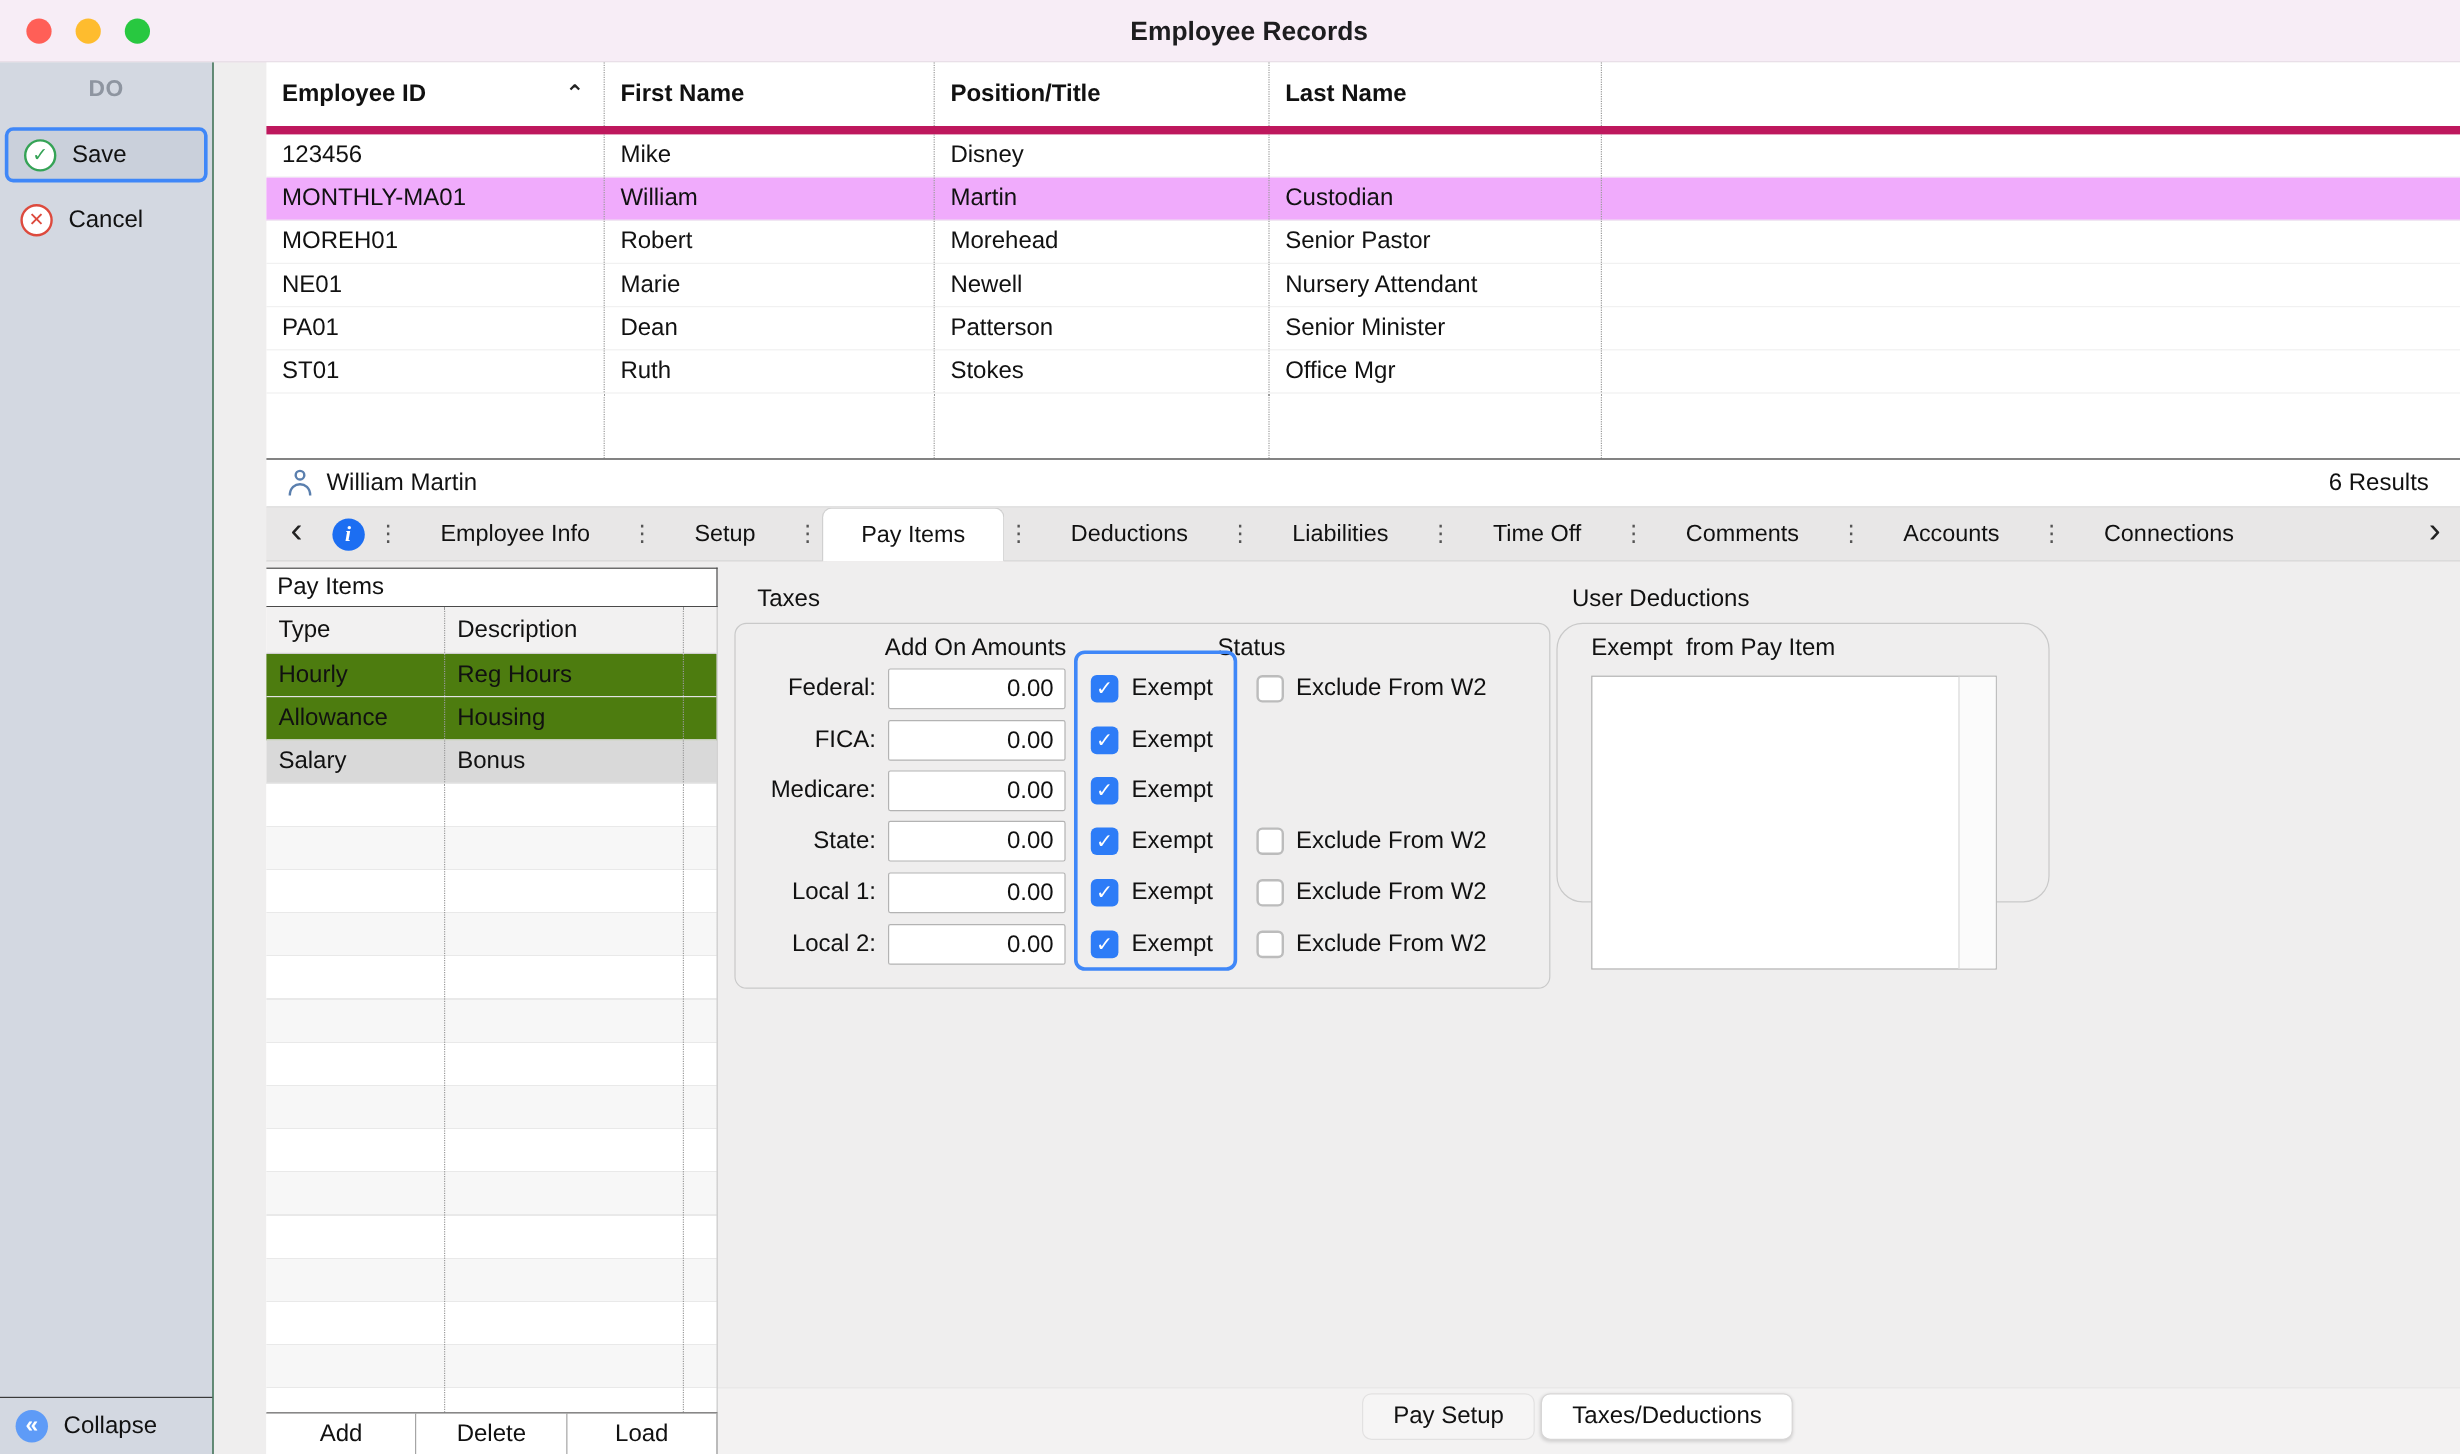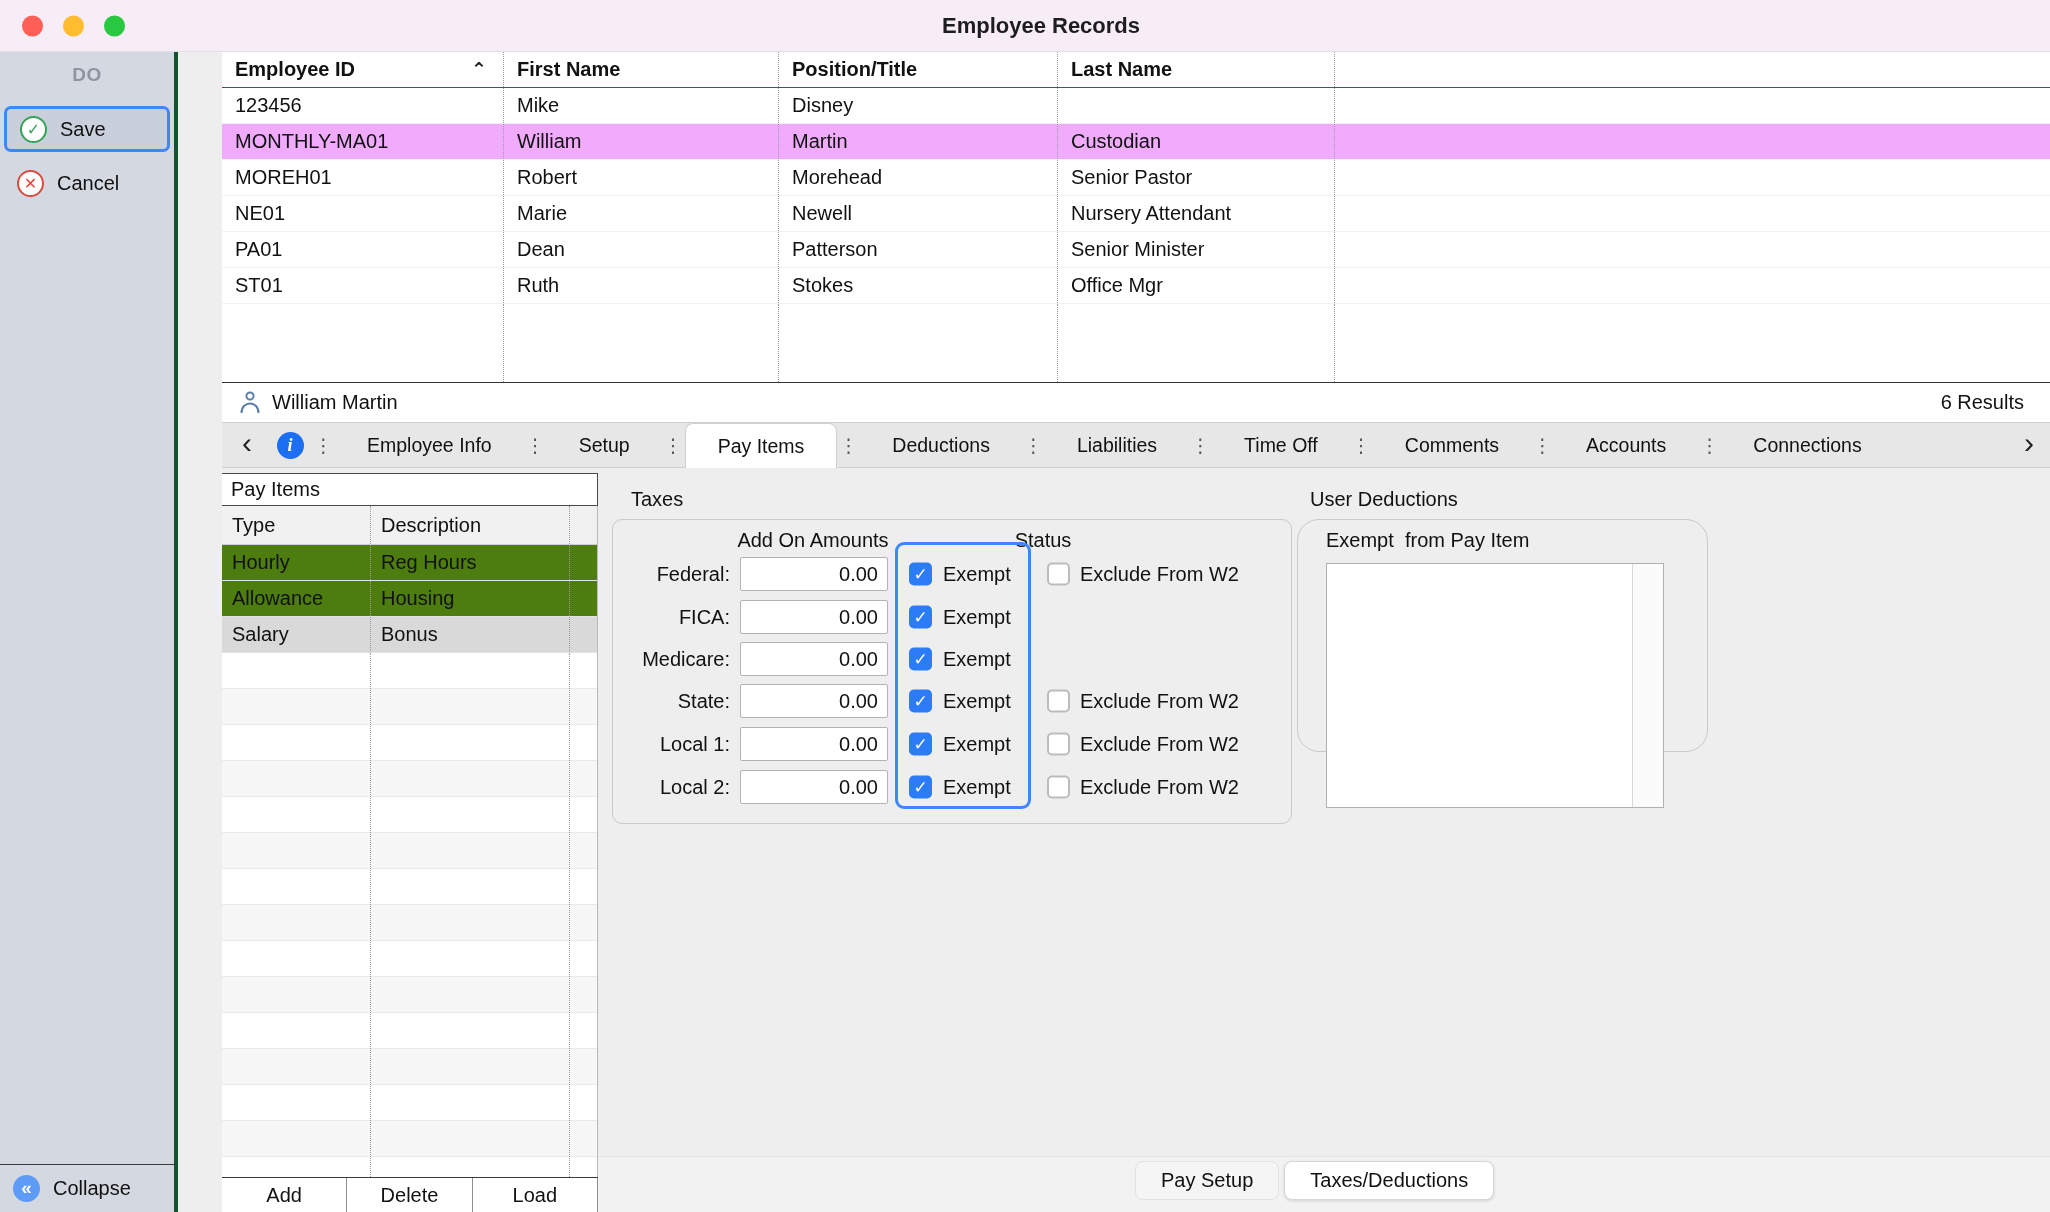--- a/index.html
+++ b/index.html
@@ -16,41 +16,41 @@
     display:flex; align-items:center; justify-content:center;padding-left:32px; }
   .title { font-weight:bold; font-size:22px; color:#1d1d1f; }
   .traffic { position:absolute; left:22px; top:50%; transform:translateY(-50%); display:flex; gap:20px; }
   .light { width:21px; height:21px; border-radius:50%; }
   .light.red { background:#ff5f57; }
   .light.yellow { background:#febc2e; }
   .light.green { background:#28c840; }
 
   
   .sidebar { position:absolute; left:0; top:52px; bottom:0; width:178px;
-    background:#d3d8e1; border-right:4px solid #14532d; }
+    background:#d3d8e1; border-right:1px solid #14532d; }
   .do-header { margin-top:12px; text-align:center; font-weight:bold;
     color:#8e95a0; font-size:19px; letter-spacing:.5px; }
   .side-item { position:absolute; left:4px; right:4px; height:46px;
     display:flex; align-items:center; gap:13px; padding-left:13px; font-size:20px; }
   .side-item.save { top:54px; background:#cad0db; border:3px solid #3f87f8; border-radius:7px; }
   .side-item.cancel { top:108px; }
   .round-icon { width:27px; height:27px; border-radius:50%; background:#fff; flex:0 0 auto;
     display:flex; align-items:center; justify-content:center; font-size:16px; font-weight:bold; }
   .icon-save-ring { border:2px solid #35a356; color:#35a356; }
   .icon-cancel-ring { border:2px solid #dd4a3d; color:#dd4a3d; }
   .collapse { position:absolute; left:0; right:0; bottom:0; height:48px;
     border-top:1px solid #3a3a3a; display:flex; align-items:center; gap:13px; padding-left:13px; }
   .icon-collapse { width:27px; height:27px; border-radius:50%; background:#5e9bf7; color:#fff;
     display:flex; align-items:center; justify-content:center; font-size:19px; font-weight:bold; line-height:1; padding-bottom:3px; }
 
   
   .emp-table { position:absolute; left:222px; top:52px; right:0; height:330px;
     background:#fff; display:flex; flex-direction:column; }
   .emp-grid { display:grid; grid-template-columns:281px 275px 279px 277px 1fr; }
-  .emp-header { height:36px; font-weight:bold; border-bottom:1px solid #be185d; }
+  .emp-header { height:60px; font-weight:bold; border-bottom:7px solid #be185d; }
   .emp-row { height:36px; border-bottom:1px solid #f1f1f1; }
   .emp-row.selected { background:#f0abfc; }
   .emp-fill { flex:1; }
   .ec { padding-left:13px; white-space:nowrap; overflow:hidden; height:100%;
     display:flex; align-items:center; position:relative; }
   .emp-grid .ec + .ec { border-left:1px dotted #9b9b9b; }
   .sort-caret { position:absolute; right:16px; font-size:19px; font-weight:bold; color:#222; }
 
   
   .record-bar { position:absolute; left:222px; top:382px; right:0; height:41px;

